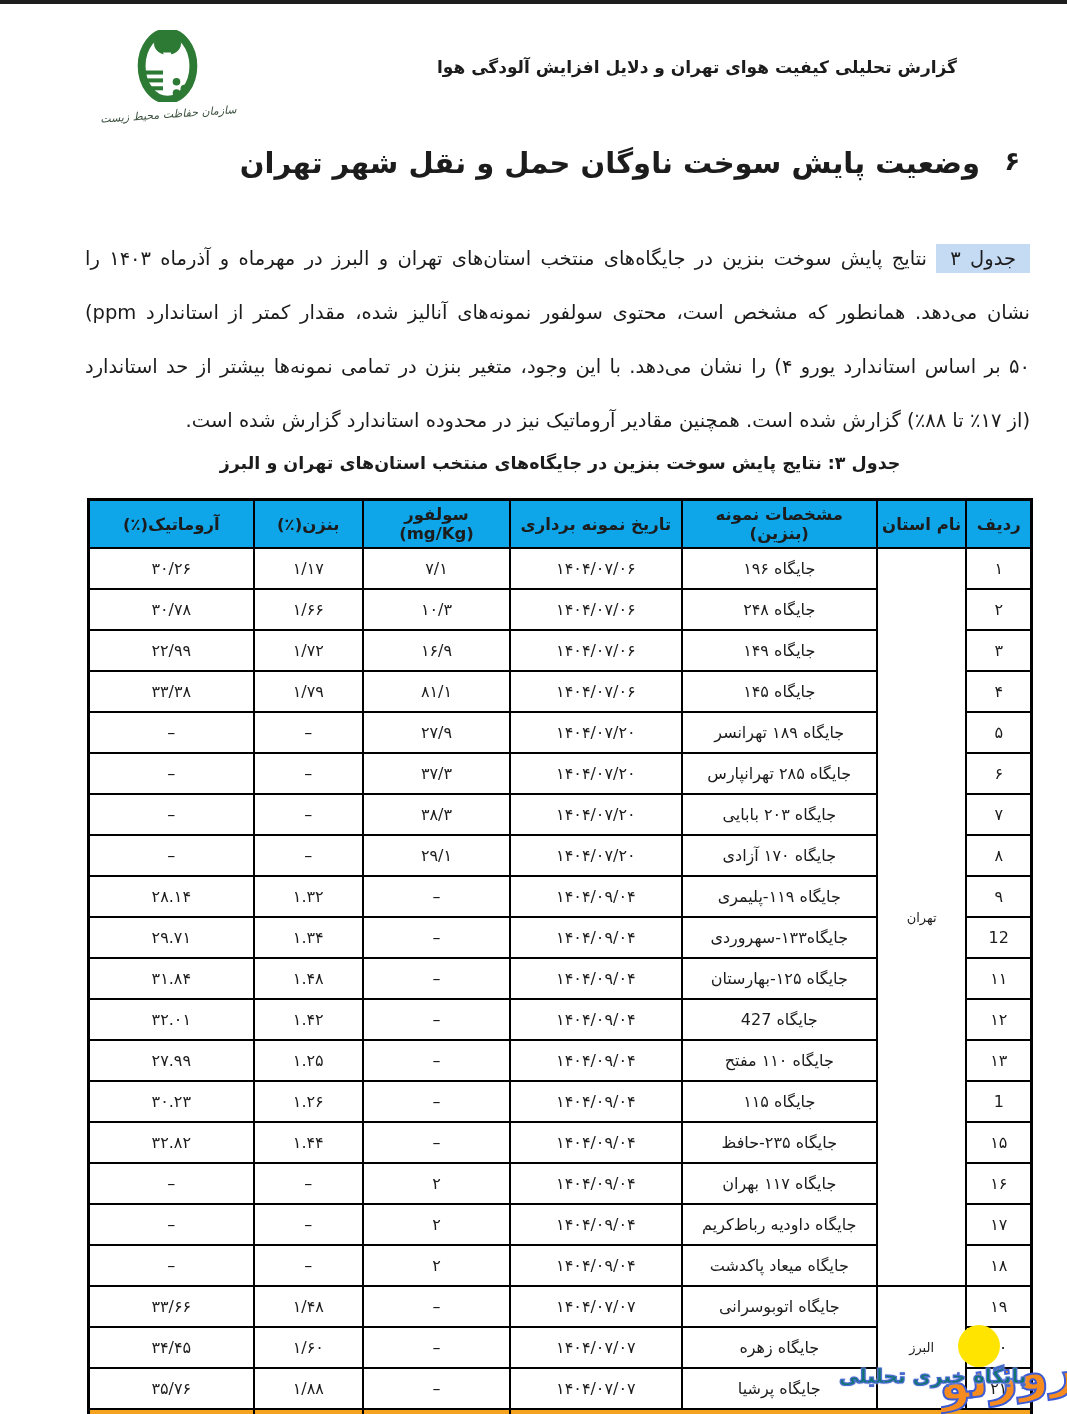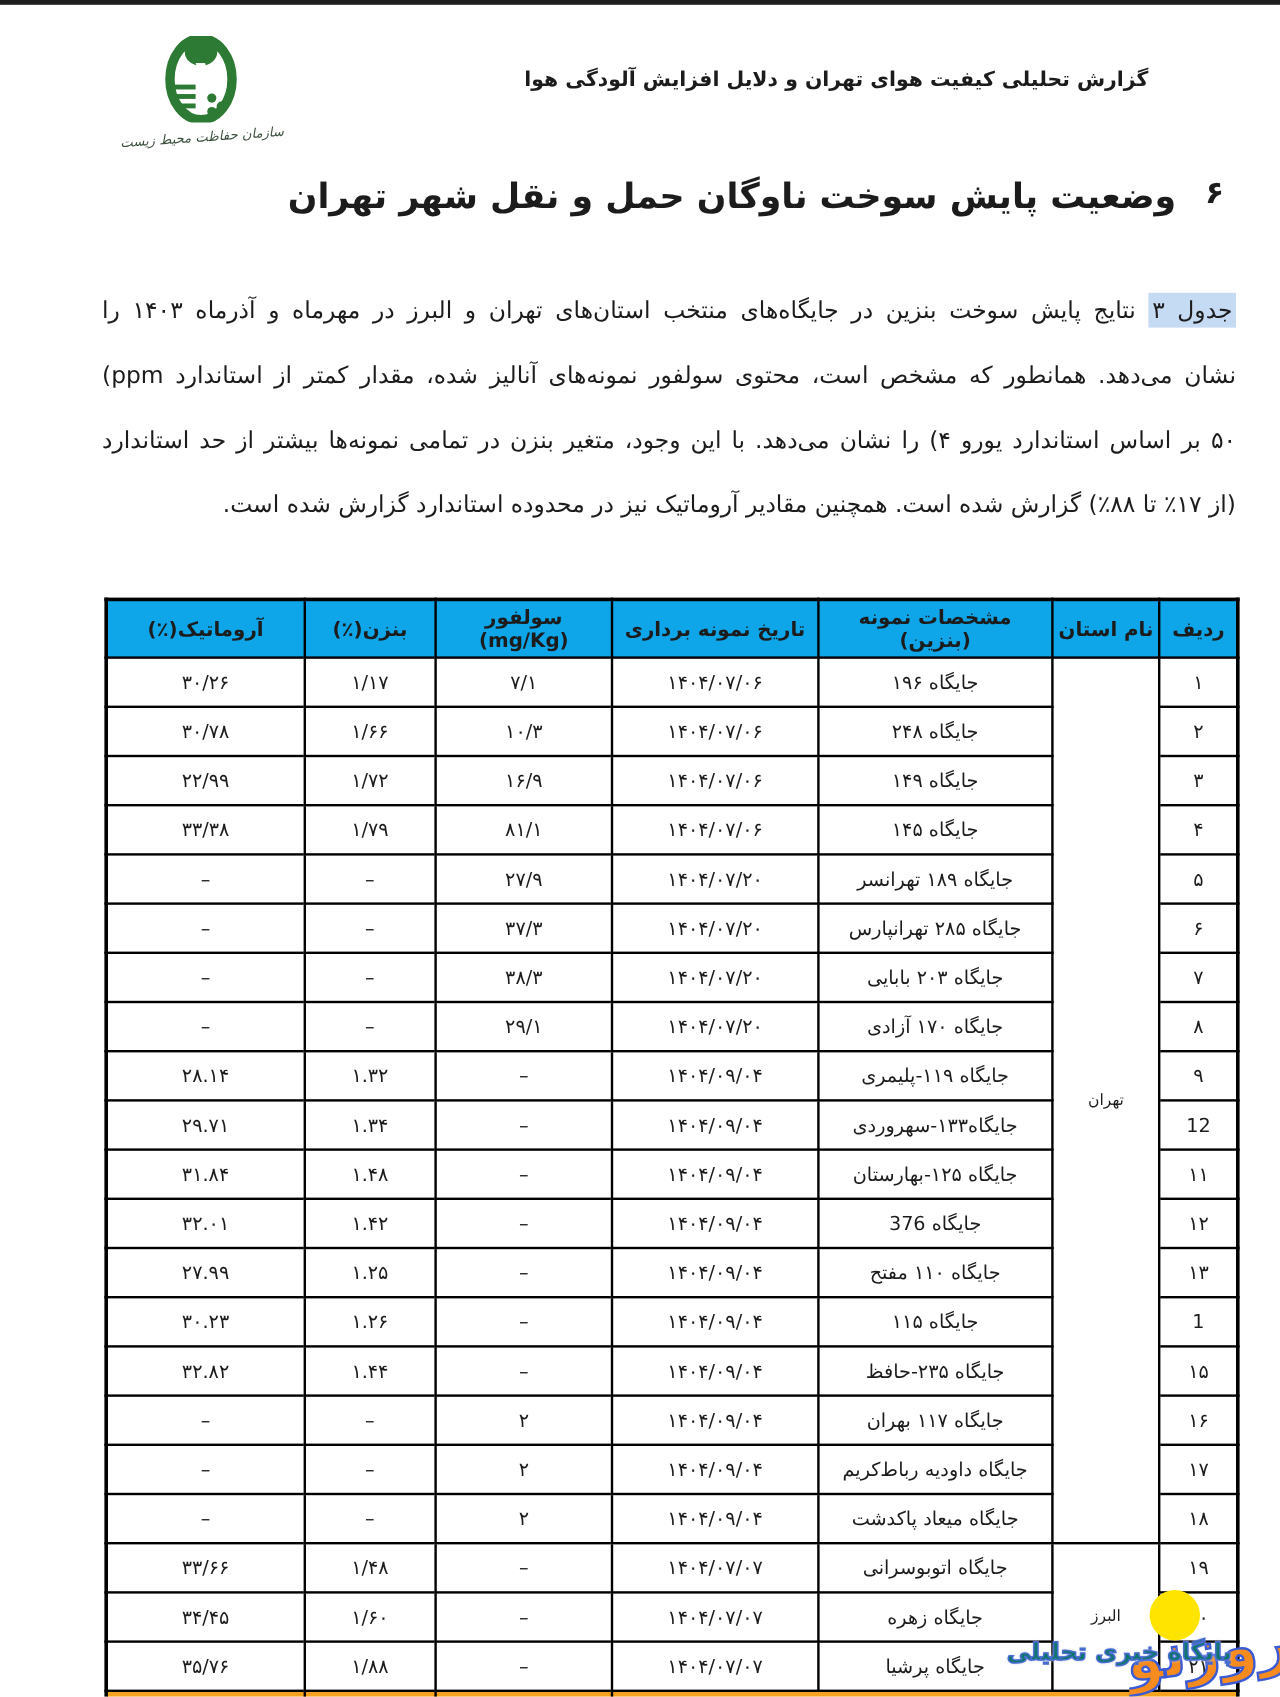--- a/index.html
+++ b/index.html
@@ -33,21 +33,21 @@
     font-size:29px;font-weight:bold;
     display:flex;flex-direction:row;align-items:flex-start;gap:24px;
   }
   .sec-num{font-size:26px;}
 
   
   .para{position:absolute;top:232px;right:37px;left:85px;font-size:19.5px;line-height:54px;}
   .pline{text-align:justify;}
   .pjust{text-align-last:justify;}
   .pline:last-child{text-align:right;text-align-last:right;}
-  mark.ref-hl{background:#c5daf3;color:inherit;padding:3px 3px;}
+  mark.ref-hl{background:#c5daf3;color:inherit;padding:3px 14px;}
 
   
   .table-caption{
     position:absolute;top:453px;left:87px;width:946px;
     text-align:center;font-size:17.5px;font-weight:bold;
   }
 
   
   table.fuel{
     position:absolute;top:498px;left:87px;width:946px;
@@ -108,20 +108,21 @@
     <span class="sec-title">وضعیت پایش سوخت ناوگان حمل و نقل شهر تهران</span>
   </div>
 
   <div class="para">
     <div class="pline pjust"><mark class="ref-hl">جدول ۳</mark><span> نتایج پایش سوخت بنزین در جایگاه‌های منتخب استان‌های تهران و البرز در مهرماه و آذرماه ۱۴۰۳ را</span></div>
     <div class="pline pjust"><span>نشان می‌دهد. همانطور که مشخص است، محتوی سولفور نمونه‌های آنالیز شده، مقدار کمتر از استاندارد </span><span dir="ltr">(ppm</span></div>
     <div class="pline pjust">۵۰ بر اساس استاندارد یورو ۴) را نشان می‌دهد. با این وجود، متغیر بنزن در تمامی نمونه‌ها بیشتر از حد استاندارد</div>
     <div class="pline">(از ۱۷٪ تا ۸۸٪) گزارش شده است. همچنین مقادیر آروماتیک نیز در محدوده استاندارد گزارش شده است.</div>
   </div>
 
+  <div class="table-caption">جدول ۳: نتایج پایش سوخت بنزین در جایگاه‌های منتخب استان‌های تهران و البرز</div>
 
   <table class="fuel">
     <colgroup>
       <col style="width:6.9%">
         <col style="width:9.5%">
         <col style="width:20.7%">
       <col style="width:18.2%">
         <col style="width:15.6%">
         <col style="width:11.6%">
         <col style="width:17.5%">
@@ -222,21 +223,21 @@
         <tr>
           <td>۱۱</td>
           <td>جایگاه ۱۲۵-بهارستان</td>
           <td>۱۴۰۴/۰۹/۰۴</td>
           <td>–</td>
           <td>۱.۴۸</td>
           <td>۳۱.۸۴</td>
         </tr>
         <tr>
           <td>۱۲</td>
-          <td>جایگاه 376</td>
+          <td>جایگاه 427</td>
           <td>۱۴۰۴/۰۹/۰۴</td>
           <td>–</td>
           <td>۱.۴۲</td>
           <td>۳۲.۰۱</td>
         </tr>
         <tr>
           <td>۱۳</td>
           <td>جایگاه ۱۱۰ مفتح</td>
           <td>۱۴۰۴/۰۹/۰۴</td>
           <td>–</td>

